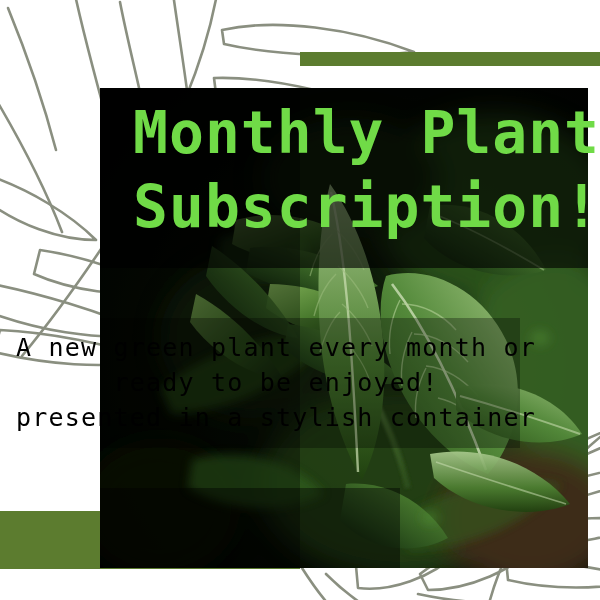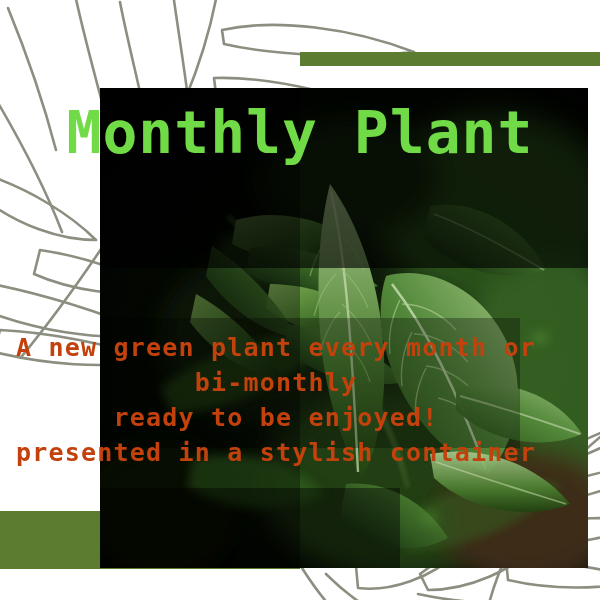--- a/index.html
+++ b/index.html
@@ -55,39 +55,39 @@
     background: #050a04;
   }
   .photo svg { display: block; }
 
   
   .title {
     position: absolute;
     left: 0;
     top: 96px;
     width: 600px;
-    text-align: center;
+    text-align: right;
     color: #70db47;
     font-weight: bold;
     font-size: 58px;
     line-height: 74px;
     letter-spacing: 1px;
     white-space: nowrap;
   }
   .title .line1 { display: block; }
   .title .line2 { display: block; }
 
   .body-copy {
     position: absolute;
     left: 0;
     top: 330px;
     width: 552px;
     text-align: center;
-    color: #c2410c;
-    font-weight: bold;
+    color: #000000;
+    font-weight: normal;
     font-size: 25px;
     line-height: 35px;
     letter-spacing: 1.2px;
     white-space: nowrap;
   }
   .body-copy span { display: block; }
 </style>
 </head>
 <body>
 
@@ -266,22 +266,22 @@
 
       <rect x="0" y="0" width="488" height="180" fill="#000000" opacity="0.62"></rect>
       <rect x="0" y="0" width="200" height="480" fill="#000000" opacity="0.34"></rect>
       <rect x="0" y="230" width="420" height="130" fill="#000000" opacity="0.30"></rect>
       <rect x="0" y="400" width="300" height="80" fill="#000000" opacity="0.42"></rect>
     </svg>
   </div>
 
   <div class="title">
     <span class="line1">Monthly Plant</span>
+    <span class="line2">Subscription!</span>
   </div>
 
   <div class="body-copy">
     <span>A new green plant every month or</span>
-    <span>bi-monthly</span>
     <span>ready to be enjoyed!</span>
     <span>presented in a stylish container</span>
   </div>
 
 </div>
 
 </body></html>

